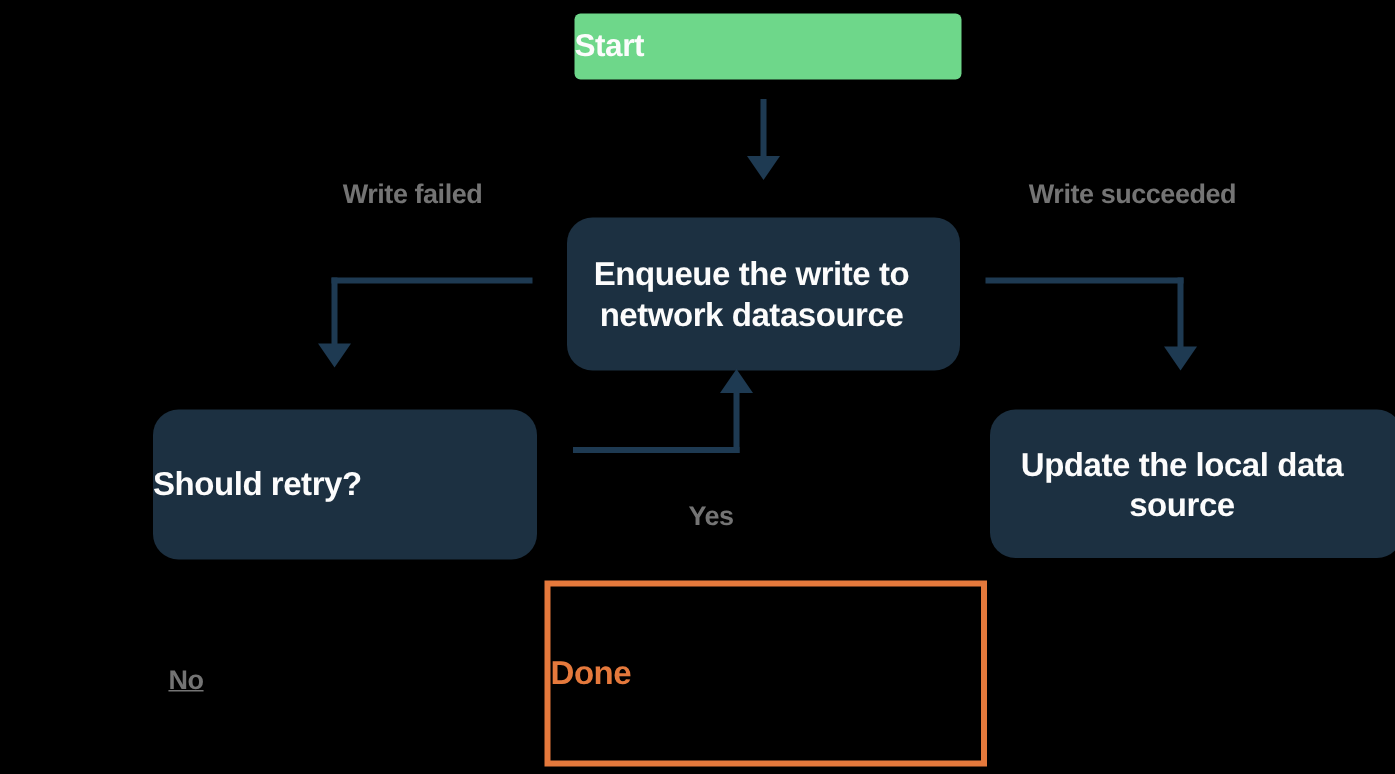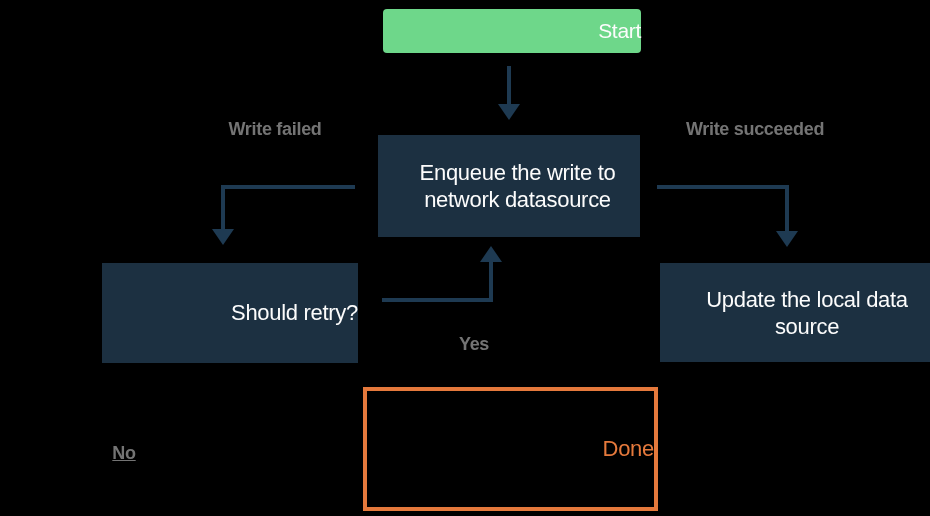--- a/index.html
+++ b/index.html
@@ -21,28 +21,27 @@
     height: 516px;
     background: var(--background);
     overflow: hidden;
   }
 
   
   .node {
     position: absolute;
     display: flex;
     align-items: center;
-    justify-content: flex-end;
+    justify-content: flex-start;
     text-align: center;
-    font-weight: normal;
+    font-weight: bold;
     color: var(--node-text);
     letter-spacing: -0.3px;
-    padding-left: 17px;
   }
-  .node-filled { background: var(--node-navy); border-radius: 0; }
+  .node-filled { background: var(--node-navy); border-radius: 17px; margin-top: 10px; }
   .node-start  {
     left: 383px; top: 9px; width: 258px; height: 44px;
     background: var(--node-green); border-radius: 4px;
     font-size: 21px;
   }
   .node-enqueue { left: 378px; top: 135px; width: 262px; height: 102px; font-size: 22px; line-height: 27px; }
   .node-enqueue .node-label { width: 246px; }
   .node-should-retry { left: 102px; top: 263px; width: 256px; height: 100px; font-size: 22px; }
   .node-update { left: 660px; top: 263px; width: 275px; height: 99px; font-size: 22px; line-height: 27px; }
   .node-update .node-label { width: 256px; }

